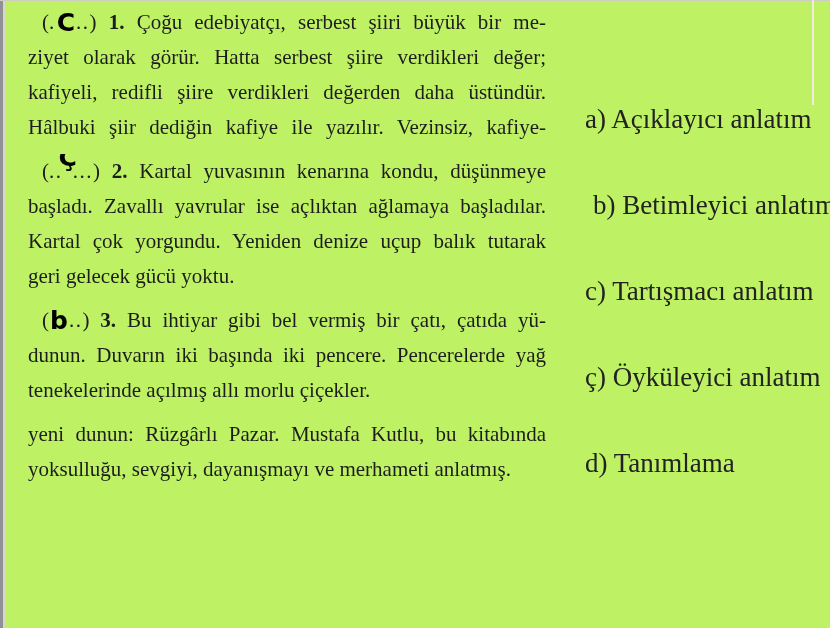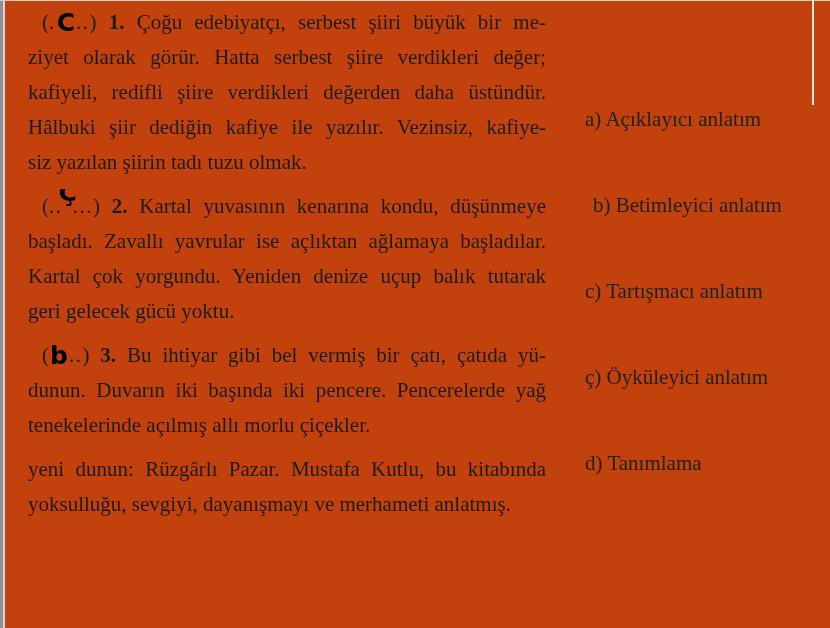--- a/index.html
+++ b/index.html
@@ -1,18 +1,18 @@
 <!DOCTYPE html>
 <html><head>
 <meta charset="utf-8">
 <style>
   html,body { margin:0; padding:0; }
   .page {
     position:relative; width:830px; height:628px;
-    background:#c2410c; overflow:hidden;
+    background:#bef264; overflow:hidden;
     font-family:"Liberation Serif", serif; color:#1d1d1d;
   }
   .edge-left  { position:absolute; left:0; top:0; width:3px;  height:628px; background:#8f9194; }
   .edge-left2 { position:absolute; left:3px; top:0; width:2px; height:628px; background:#d9d6cd; }
   .edge-top   { position:absolute; left:0; top:0; width:830px; height:1px; background:#cfccc3; }
   .edge-right-top { position:absolute; left:812px; top:0; width:2px; height:105px; background:#f2ecdd; }
 
   .questions { position:absolute; left:28px; top:5px; width:518px; }
   .question  { margin-bottom:9px; }
   .line {
@@ -28,40 +28,39 @@
   .dots  { letter-spacing:1.5px; }
   .hand {
     font-family:"DejaVu Sans", sans-serif; font-weight:bold; color:#000;
     font-size:25px; display:inline-block; line-height:1;
     transform:translateY(2px); margin:0 1px;
   }
   .hand.raised { transform:translateY(-12px); margin:0 -4px; }
 
   .options { position:absolute; left:585px; top:0; width:235px; }
   .option  {
-    position:absolute; left:0; font-size:21px; line-height:30px;
+    position:absolute; left:0; font-size:27px; line-height:30px;
     white-space:nowrap; color:#222;
   }
 </style>
 </head>
 <body>
 
 <div class="page">
   <div class="edge-left"></div>
   <div class="edge-left2"></div>
   <div class="edge-top"></div>
   <div class="edge-right-top"></div>
 
   <div class="questions">
       <div class="question">
         <div class="line first"><span class="blank"><span class="paren">(</span><span class="dots">.</span><span class="hand">C</span><span class="dots">..</span><span class="paren">)</span></span> <b class="qnum">1.</b> <span>Çoğu edebiyatçı, serbest şiiri büyük bir me-</span></div>
         <div class="line">ziyet olarak görür. Hatta serbest şiire verdikleri değer;</div>
         <div class="line">kafiyeli, redifli şiire verdikleri değerden daha üstündür.</div>
         <div class="line">Hâlbuki şiir dediğin kafiye ile yazılır. Vezinsiz, kafiye-</div>
-        <div class="line last">siz yazılan şiirin tadı tuzu olmak.</div>
       </div>
       <div class="question">
         <div class="line first"><span class="blank"><span class="paren">(</span><span class="dots">..</span><span class="hand raised">Ç</span><span class="dots">...</span><span class="paren">)</span></span> <b class="qnum">2.</b> <span>Kartal yuvasının kenarına kondu, düşünmeye</span></div>
         <div class="line">başladı. Zavallı yavrular ise açlıktan ağlamaya başladılar.</div>
         <div class="line">Kartal çok yorgundu. Yeniden denize uçup balık tutarak</div>
         <div class="line last">geri gelecek gücü yoktu.</div>
       </div>
       <div class="question">
         <div class="line first"><span class="blank"><span class="paren">(</span><span class="dots"></span><span class="hand">b</span><span class="dots">..</span><span class="paren">)</span></span> <b class="qnum">3.</b> <span>Bu ihtiyar gibi bel vermiş bir çatı, çatıda yü-</span></div>
         <div class="line">dunun. Duvarın iki başında iki pencere. Pencerelerde yağ</div>

